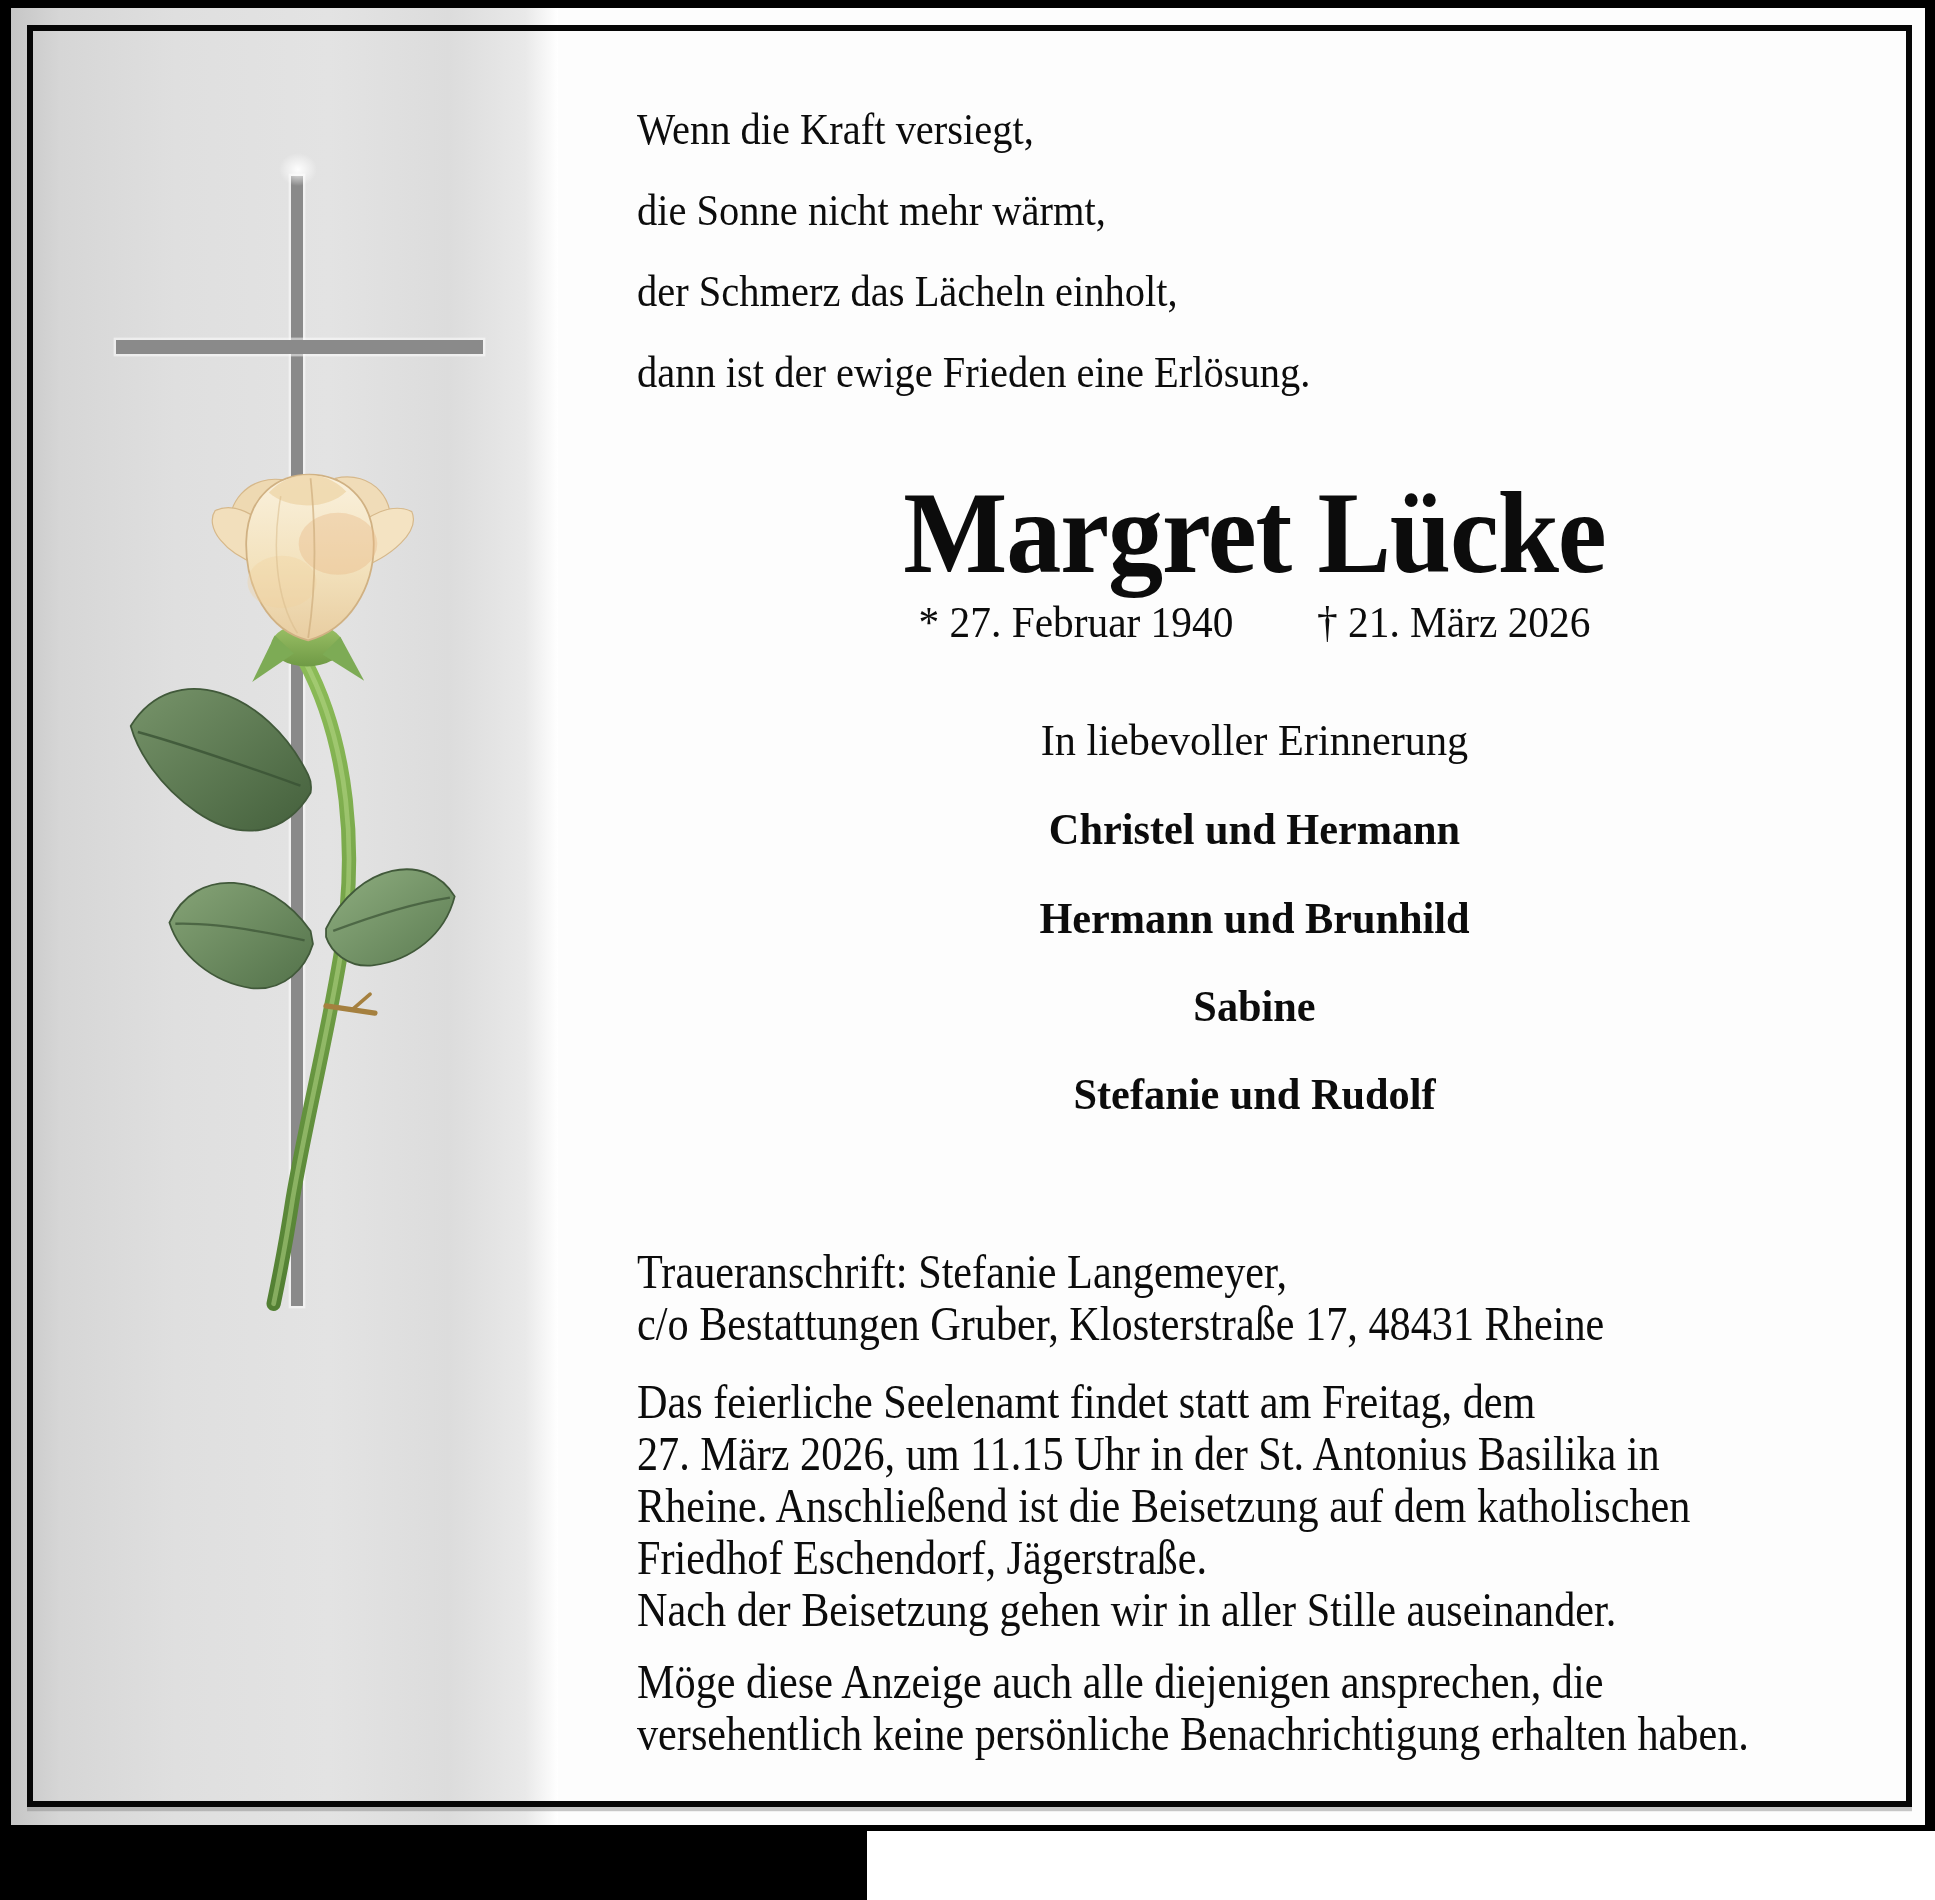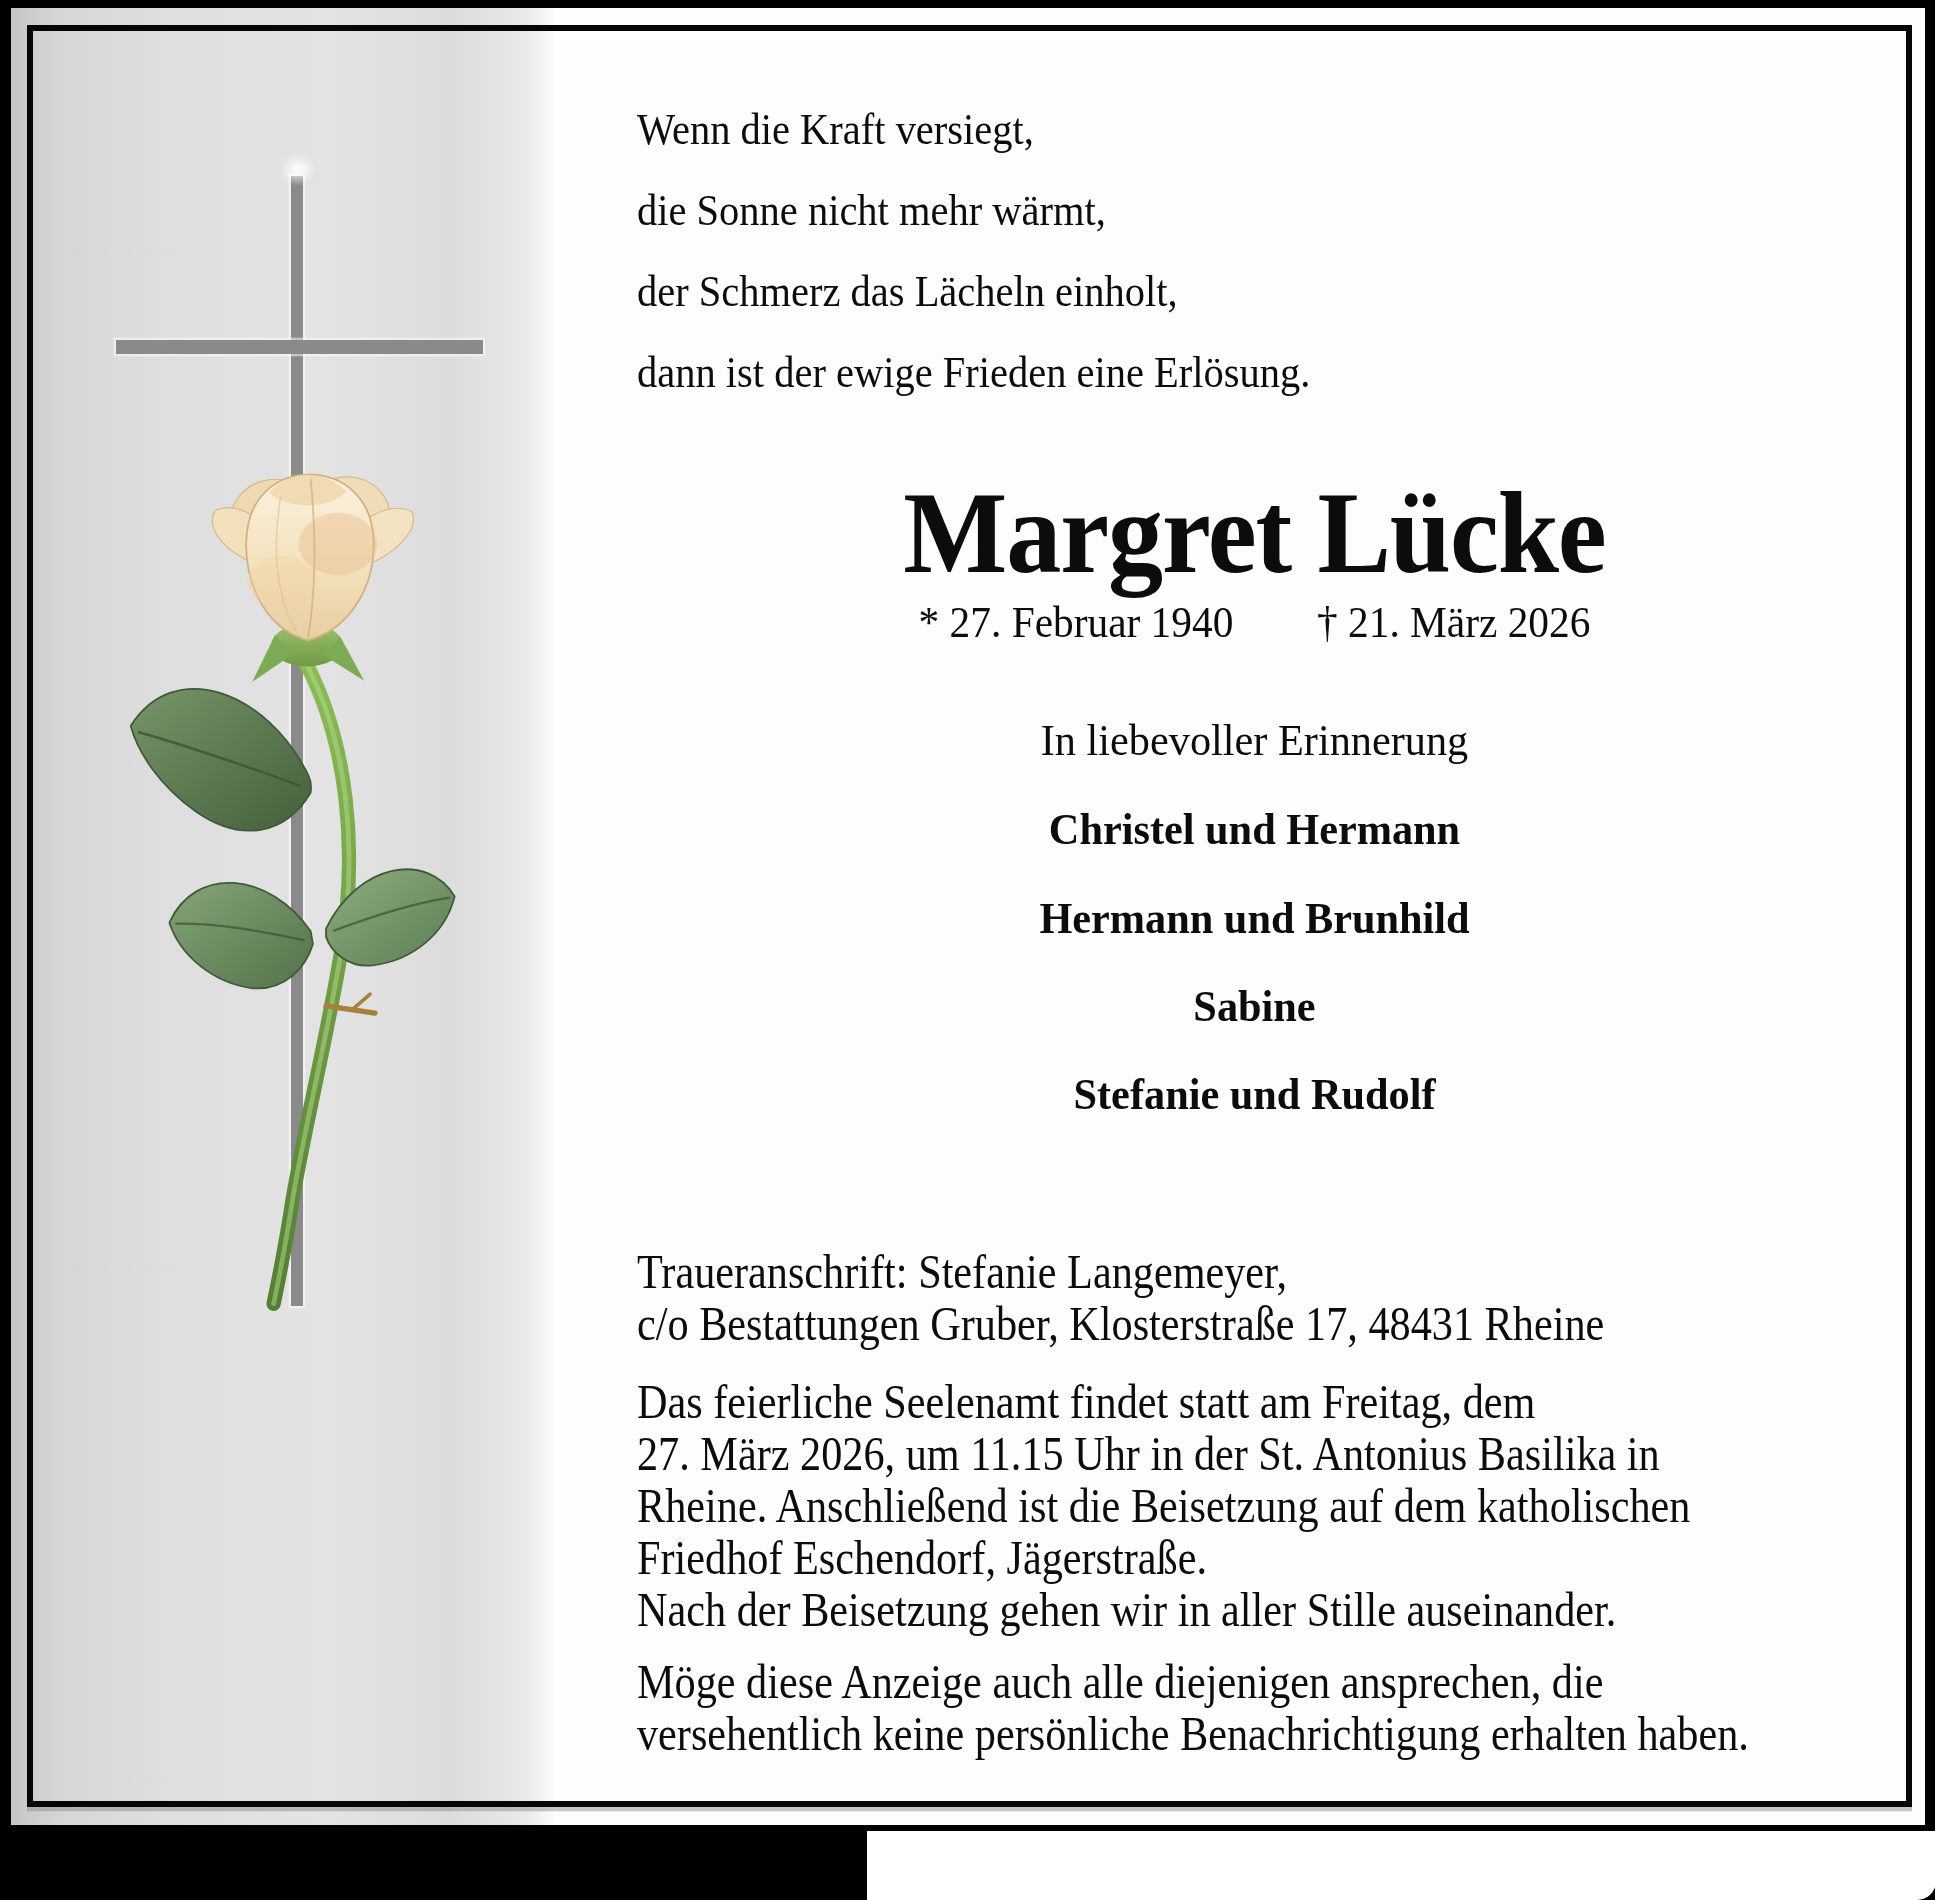--- a/index.html
+++ b/index.html
@@ -3,21 +3,20 @@
 <meta charset="utf-8">
 <style>
   html,body{margin:0;padding:0;background:#000;}
   #stage{
     position:relative;
     width:1936px;height:1900px;
     background:#000;
     overflow:hidden;
     font-family:"Liberation Serif","DejaVu Serif",serif;
     color:#0c0c0c;
-    border-radius:19px;
   }
   .abs{position:absolute;}
   
   .sheet{left:10.7px;top:8.3px;width:1914px;height:1817px;background:#fdfdfd;}
   
   .strip{
     left:10.7px;top:8.3px;width:547px;height:1817px;
     background:linear-gradient(90deg,#c6c6c6 0%,#d6d6d6 9%,#dfdfdf 30%,#e3e3e3 58%,#dcdcdc 80%,#e9e9e9 94%,#fbfbfb 99%,#ffffff 100%);
   }
   

